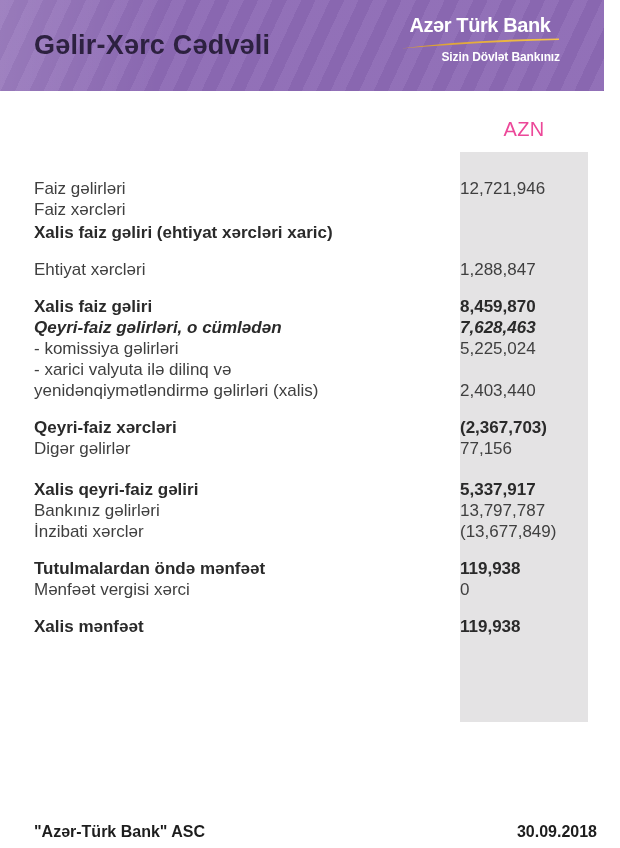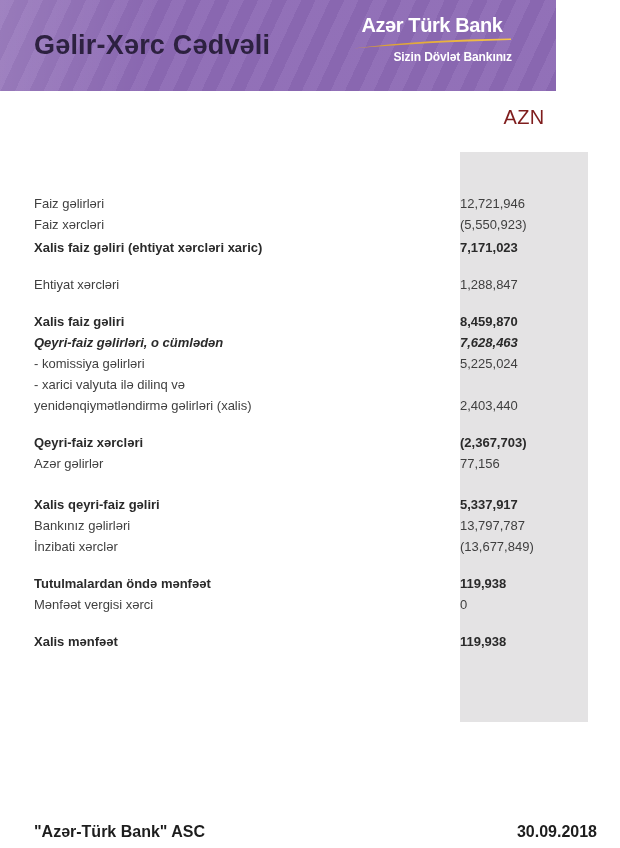--- a/index.html
+++ b/index.html
@@ -17,21 +17,21 @@
   html,body{background:#fff;}
   body{font-family:"Liberation Sans", sans-serif;}
   .page{
     position:relative;
     width:620px;height:848px;
     background:#ffffff;
     overflow:hidden;
   }
   
   .header{
-    position:absolute;top:0;left:0;width:556px;height:91px;
+    position:absolute;top:0;left:0;width:604px;height:91px;
     background:
       linear-gradient(100deg, rgba(255,255,255,0.13) 0%, rgba(255,255,255,0) 28%),
       repeating-linear-gradient(115deg, rgba(255,255,255,0.05) 0 13px, rgba(0,0,0,0.025) 13px 26px),
       var(--header-purple);
   }
   .page-title{
     position:absolute;left:34px;top:29px;
     font-size:27px;font-weight:bold;letter-spacing:.2px;
     color:var(--title-text);line-height:32px;white-space:nowrap;
   }
@@ -46,31 +46,31 @@
   .logo-swoosh{display:block;width:160px;height:11px;margin-top:1px;}
   .logo-swoosh .stop-a{stop-color:var(--swoosh-gold-dark);}
   .logo-swoosh .stop-b{stop-color:var(--swoosh-gold-light);}
   .logo-tagline{
     color:var(--logo-text);
     font-size:12px;font-weight:bold;letter-spacing:-0.1px;
     text-align:right;white-space:nowrap;line-height:15px;margin-top:1px;
   }
   
   .currency-header{
-    position:absolute;left:460px;top:106px;width:128px;
+    position:absolute;left:460px;top:118px;width:128px;
     text-align:center;font-size:20px;letter-spacing:.4px;
-    color:#7f1d1d;line-height:22px;
+    color:#ec4899;line-height:22px;
   }
   .value-column-bg{
     position:absolute;left:460px;top:152px;width:128px;height:570px;
     background:var(--column-gray);
   }
   .rows{
-    position:absolute;left:34px;top:193px;width:554px;
-    font-size:13px;color:var(--body-text);
+    position:absolute;left:34px;top:178px;width:554px;
+    font-size:17px;color:var(--body-text);
   }
   .row{display:flex;align-items:flex-end;line-height:21px;}
   .row .label{flex:1 1 auto;padding-right:8px;white-space:pre-line;}
   .row .value{flex:0 0 128px;text-align:left;}
   .row.style-bold{font-weight:bold;color:var(--bold-text);}
   .row.style-bold-italic{font-weight:bold;font-style:italic;color:var(--bold-text);}
   .row.sp-none{margin-top:0;}
   .row.sp-small{margin-top:2px;}
   .row.sp-medium{}
   .row.sp-large{margin-top:16px;}
@@ -110,26 +110,24 @@
   <div class="value-column-bg"></div>
 
   <div class="rows">
   <div class="row style-normal sp-none">
     <div class="label">Faiz gəlirləri</div>
     <div class="value">12,721,946</div>
   </div>
 
   <div class="row style-normal sp-none">
     <div class="label">Faiz xərcləri</div>
-    <div class="value">(5,550,923)</div>
   </div>
 
   <div class="row style-bold sp-small">
     <div class="label">Xalis faiz gəliri (ehtiyat xərcləri xaric)</div>
-    <div class="value">7,171,023</div>
   </div>
 
   <div class="row style-normal sp-large">
     <div class="label">Ehtiyat xərcləri</div>
     <div class="value">1,288,847</div>
   </div>
 
   <div class="row style-bold sp-large">
     <div class="label">Xalis faiz gəliri</div>
     <div class="value">8,459,870</div>
@@ -150,21 +148,21 @@
 yenidənqiymətləndirmə gəlirləri (xalis)</div>
     <div class="value">2,403,440</div>
   </div>
 
   <div class="row style-bold sp-large">
     <div class="label">Qeyri-faiz xərcləri</div>
     <div class="value">(2,367,703)</div>
   </div>
 
   <div class="row style-normal sp-none">
-    <div class="label">Azər gəlirlər</div>
+    <div class="label">Digər gəlirlər</div>
     <div class="value">77,156</div>
   </div>
 
   <div class="row style-bold sp-xlarge">
     <div class="label">Xalis qeyri-faiz gəliri</div>
     <div class="value">5,337,917</div>
   </div>
 
   <div class="row style-normal sp-medium">
     <div class="label">Bankınız gəlirləri</div>

